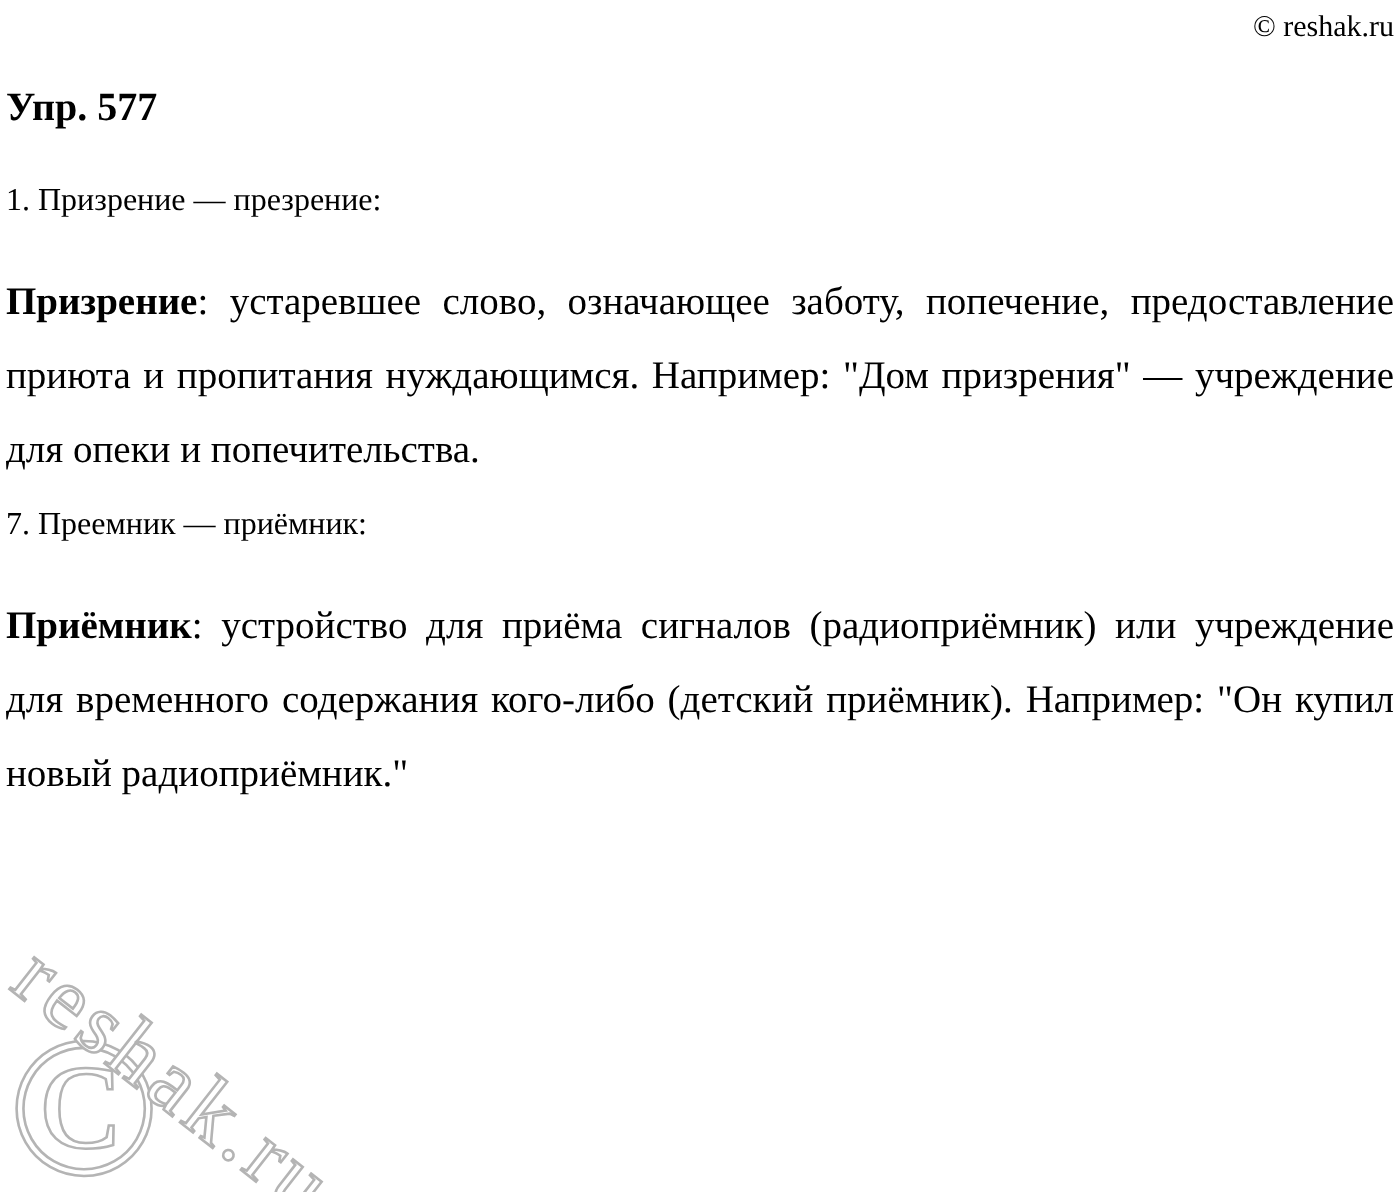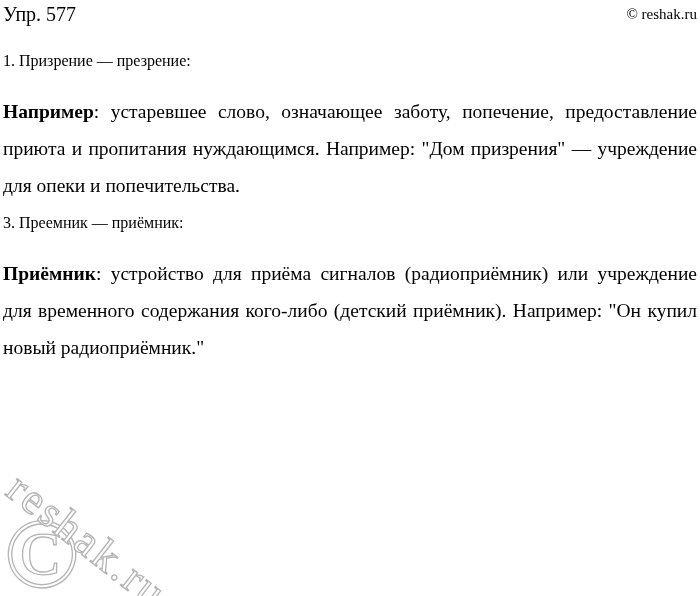--- a/index.html
+++ b/index.html
@@ -49,22 +49,23 @@
     line-height: 37px;
   }
   .doc-header {
     display: flex;
     justify-content: space-between;
     align-items: flex-start;
     line-height: 24px;
     margin-bottom: 16px;
   }
   .exercise-number {
-    font-weight: normal;
+    font-weight: bold;
     font-size: 20px;
+    margin-top: 40px;
   }
   .copyright {
     font-size: 15px;
   }
   .section-heading {
     font-size: 16px;
     font-weight: normal;
     line-height: 37px;
     margin: 0 0 14px 0;
   }
@@ -92,25 +93,25 @@
   <div class="content">
 
     <div class="doc-header">
       <span class="exercise-number">Упр. 577</span>
       <span class="copyright">© reshak.ru</span>
     </div>
 
     <section>
       <h2 class="section-heading">1. Призрение — презрение:</h2>
 
-      <p class="def"><span class="term">Например</span><span>: устаревшее слово, означающее заботу, попечение, предоставление приюта и пропитания нуждающимся. Например: "Дом призрения" — учреждение для опеки и попечительства.</span></p>
+      <p class="def"><span class="term">Призрение</span><span>: устаревшее слово, означающее заботу, попечение, предоставление приюта и пропитания нуждающимся. Например: "Дом призрения" — учреждение для опеки и попечительства.</span></p>
 
     </section>
 
     <section>
-      <h2 class="section-heading">3. Преемник — приёмник:</h2>
+      <h2 class="section-heading">7. Преемник — приёмник:</h2>
 
 
       <p class="def"><span class="term">Приёмник</span><span>: устройство для приёма сигналов (радиоприёмник) или учреждение для временного содержания кого-либо (детский приёмник). Например: "Он купил новый радиоприёмник."</span></p>
     </section>
 
   </div>
 </div>
 
 </body></html>

